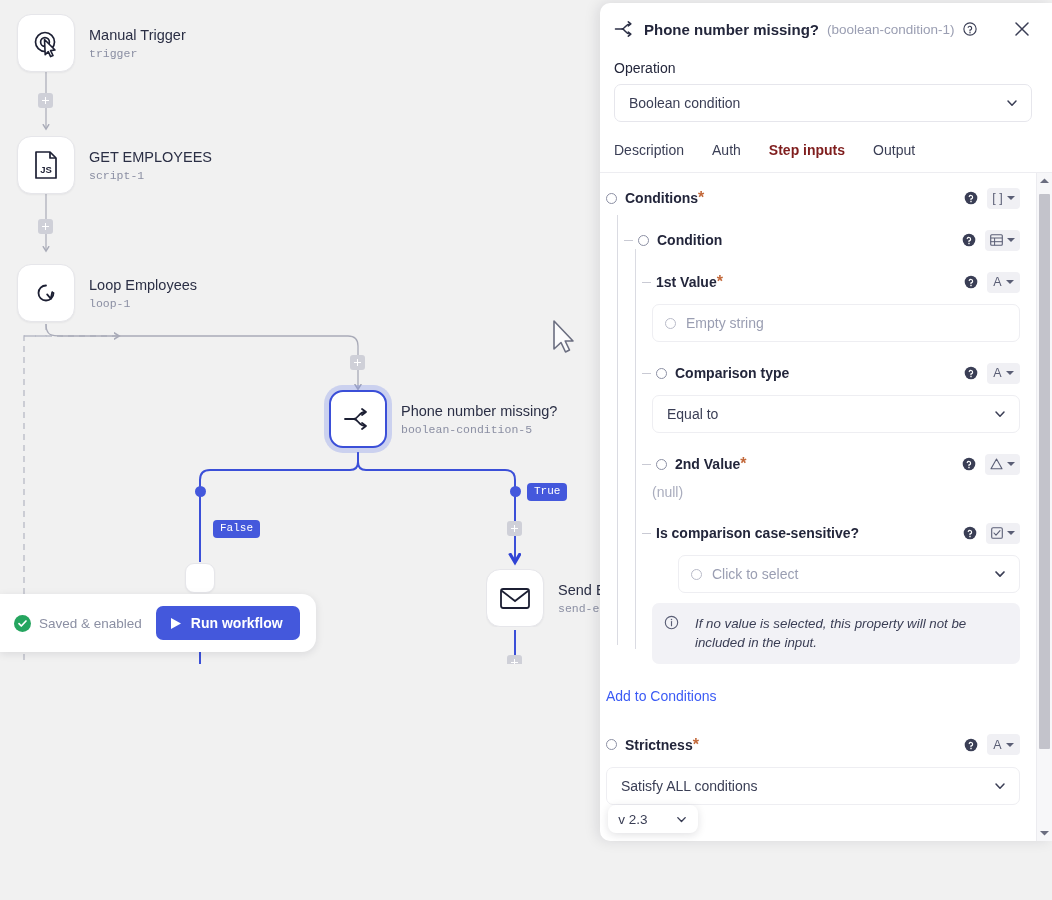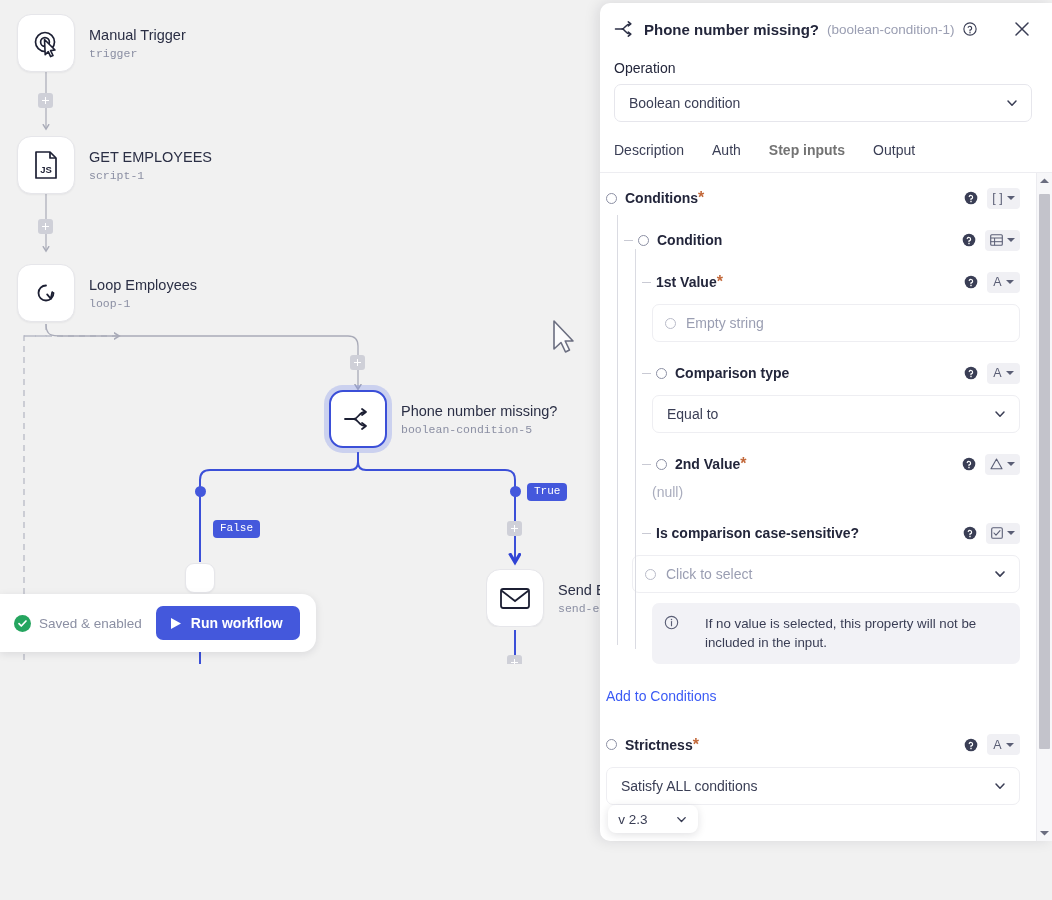--- a/index.html
+++ b/index.html
@@ -150,21 +150,21 @@
   }
   .select-box .chev { margin-left: auto; }
   #tabs {
     display: flex; gap: 28px;
     padding: 20px 6px 12px 14px;
     border-bottom: 1px solid #ededf1;
   }
   .tab {
     font-size: 14px; color: #3a3e55; cursor: pointer; padding-bottom: 2px;
   }
-  .tab.active { color: #737373; font-weight: bold; }
+  .tab.active { color: #7f1d1d; font-weight: bold; }
 
   #panel-body {
     position: relative; flex: 1; display: flex; min-height: 0;
   }
   #scroll-area {
     flex: 1; overflow: hidden; position: relative;
     padding: 14px 14px 0 0;
   }
   #scroll-inner { padding-left: 6px; }
 
@@ -223,23 +223,23 @@
   .input-box .radio-o { margin-right: 10px; border-color: #b9bbc9; }
   .value-select {
     border: 1px solid #eeeef2; border-radius: 7px; height: 38px;
     display: flex; align-items: center; padding: 0 12px 0 14px;
     font-size: 14px; color: #3a3e55; cursor: pointer;
   }
   .null-text { font-size: 14px; color: #aaadbe; }
   .info-box {
     background: #f2f2f6;
     border-radius: 7px;
-    display: flex; gap: 26px;
+    display: flex; gap: 16px;
     padding: 11px 12px;
-    font-size: 13.3px; color: #3a3e55; line-height: 1.45;
+    font-size: 13.3px; color: #3a3e55; line-height: 1.45; font-style: italic;
   }
   .link {
     color: #3b5bf5; font-size: 14px; cursor: pointer;
   }
   #version-pill {
     position: absolute; left: 608px; top: 805px;
     background: #fff;
     border-radius: 8px;
     box-shadow: 0 2px 9px rgba(20,20,40,.13);
     height: 28px; width: 90px;
@@ -589,21 +589,21 @@
                 <svg width="12" height="12" viewBox="0 0 12 12">
                   <rect x="0.7" y="0.7" width="10.6" height="10.6" rx="1.4" fill="none" stroke="#5a5e75" stroke-width="1.1"></rect>
                   <path d="M3,6 L5,8.2 L9,3.6" fill="none" stroke="#5a5e75" stroke-width="1.1" stroke-linecap="round" stroke-linejoin="round"></path>
                 </svg>
                 <svg width="8" height="6" viewBox="0 0 8 6">
                     <path d="M0,1 L4,5 L8,1 Z" fill="#5a5e75"></path>
                   </svg>
               </span>
             </span>
           </div>
-          <div class="input-box" style="margin-left:26px; margin-right:2px; margin-bottom:10px;">
+          <div class="input-box" style="margin-left:72px; margin-right:2px; margin-bottom:10px;">
             <span class="radio-o"></span>
             <span>Click to select</span>
             <svg class="chev" style="margin-left:auto;" width="14" height="14" viewBox="0 0 14 14">
               <path d="M3,5 L7,9.2 L11,5" fill="none" stroke="#3a3e55" stroke-width="1.7" stroke-linecap="round" stroke-linejoin="round"></path>
             </svg>
           </div>
           <div class="info-box" style="margin-left:46px; margin-right:2px; margin-bottom:24px;">
             <svg width="15" height="15" viewBox="0 0 16 16" style="flex:none; margin-top:1px;">
               <circle cx="8" cy="8" r="6.6" fill="none" stroke="#5a5e75" stroke-width="1.2"></circle>
               <circle cx="8" cy="4.9" r="0.8" fill="#5a5e75"></circle>

